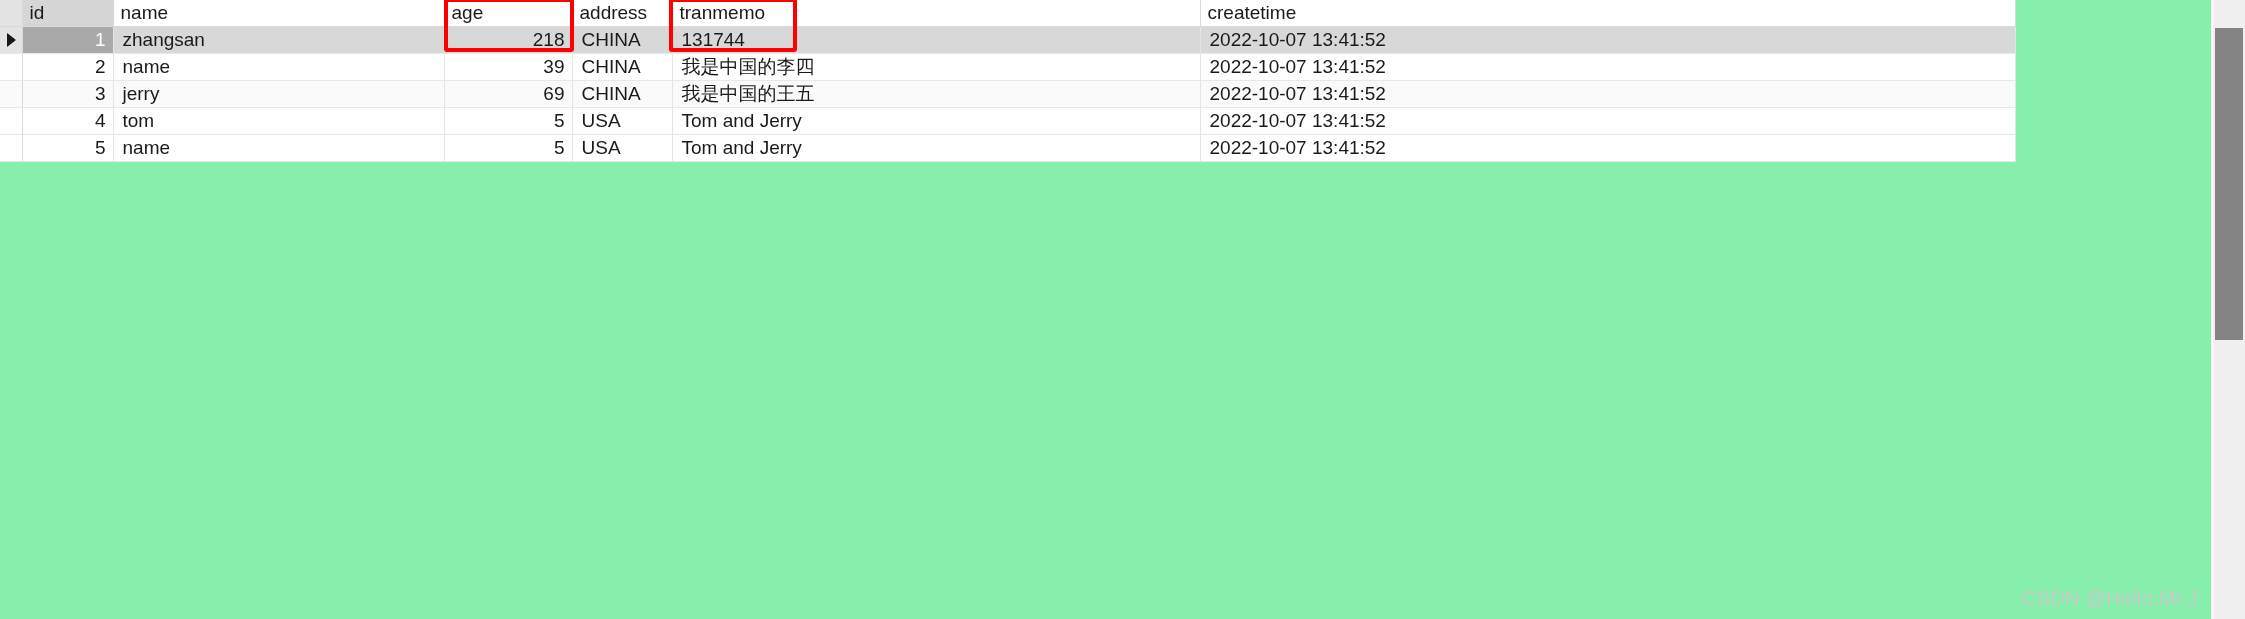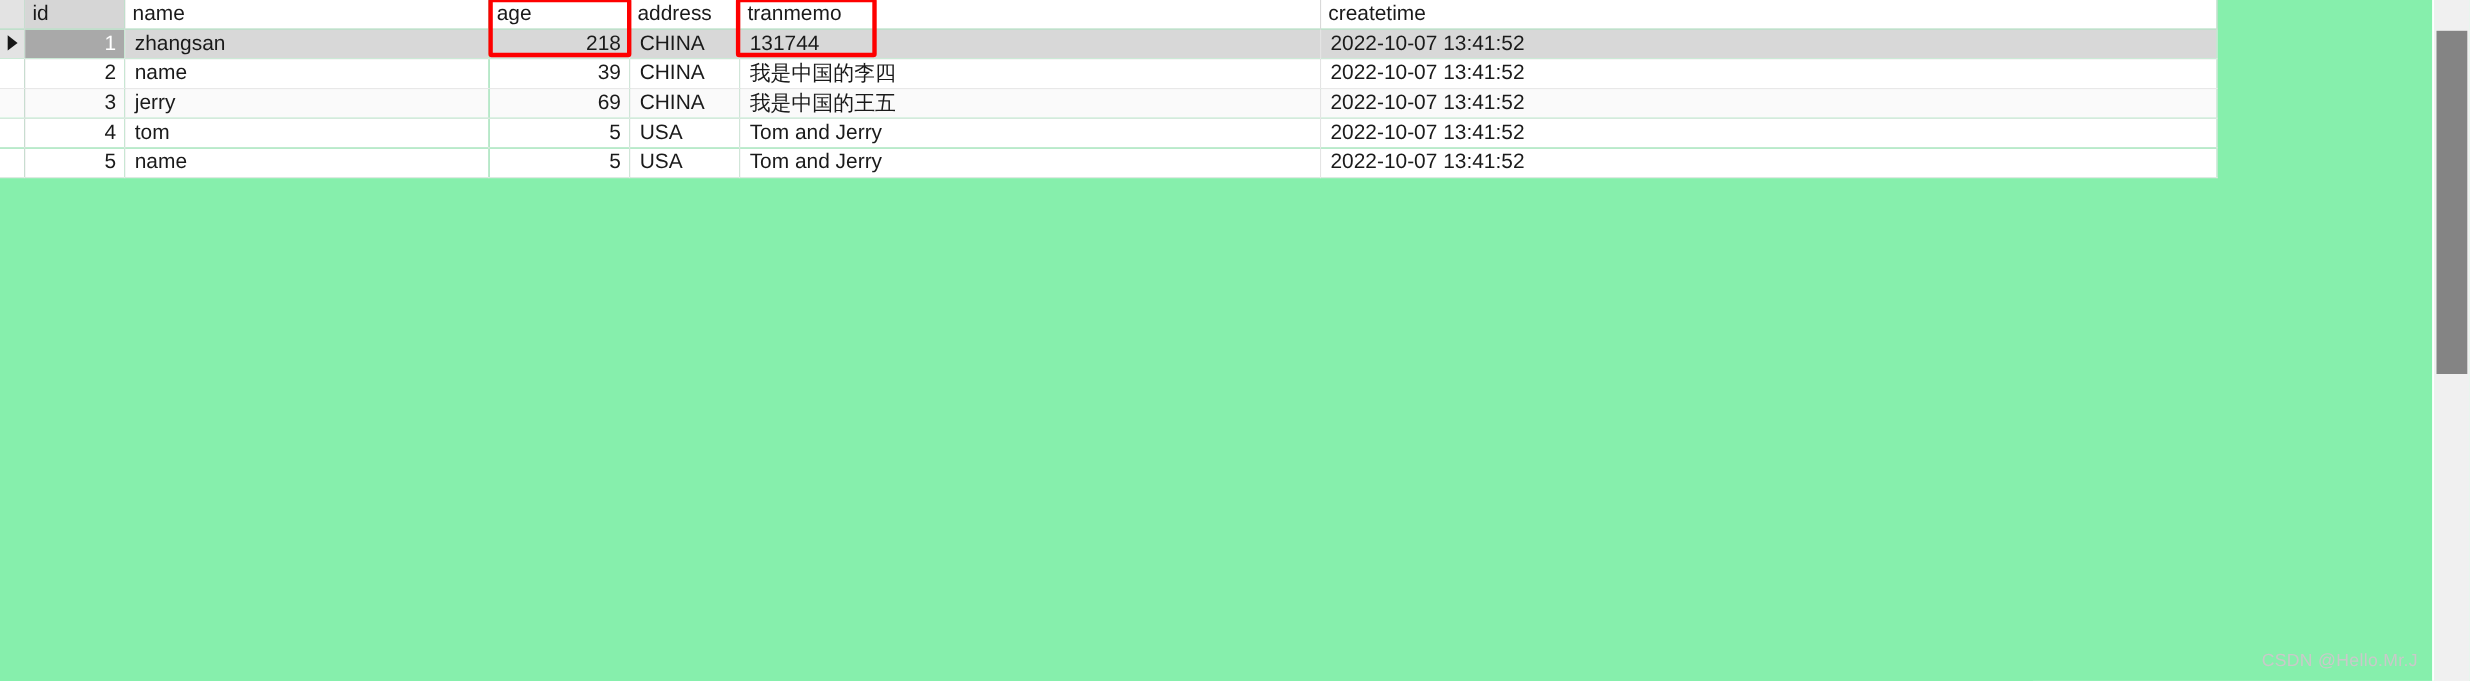--- a/index.html
+++ b/index.html
@@ -158,21 +158,21 @@
     height: 619px;
     background: #ffffff;
     z-index: 39;
   }
 
   
   #watermark {
     position: absolute;
     right: 47px;
     bottom: 9px;
-    font-size: 16px;
+    font-size: 20px;
     color: #c9c9c9;
     font-family: "Liberation Sans", "DejaVu Sans", sans-serif;
     letter-spacing: 0.3px;
     white-space: nowrap;
     z-index: 50;
   }
 </style>
 </head>
 <body>
 

